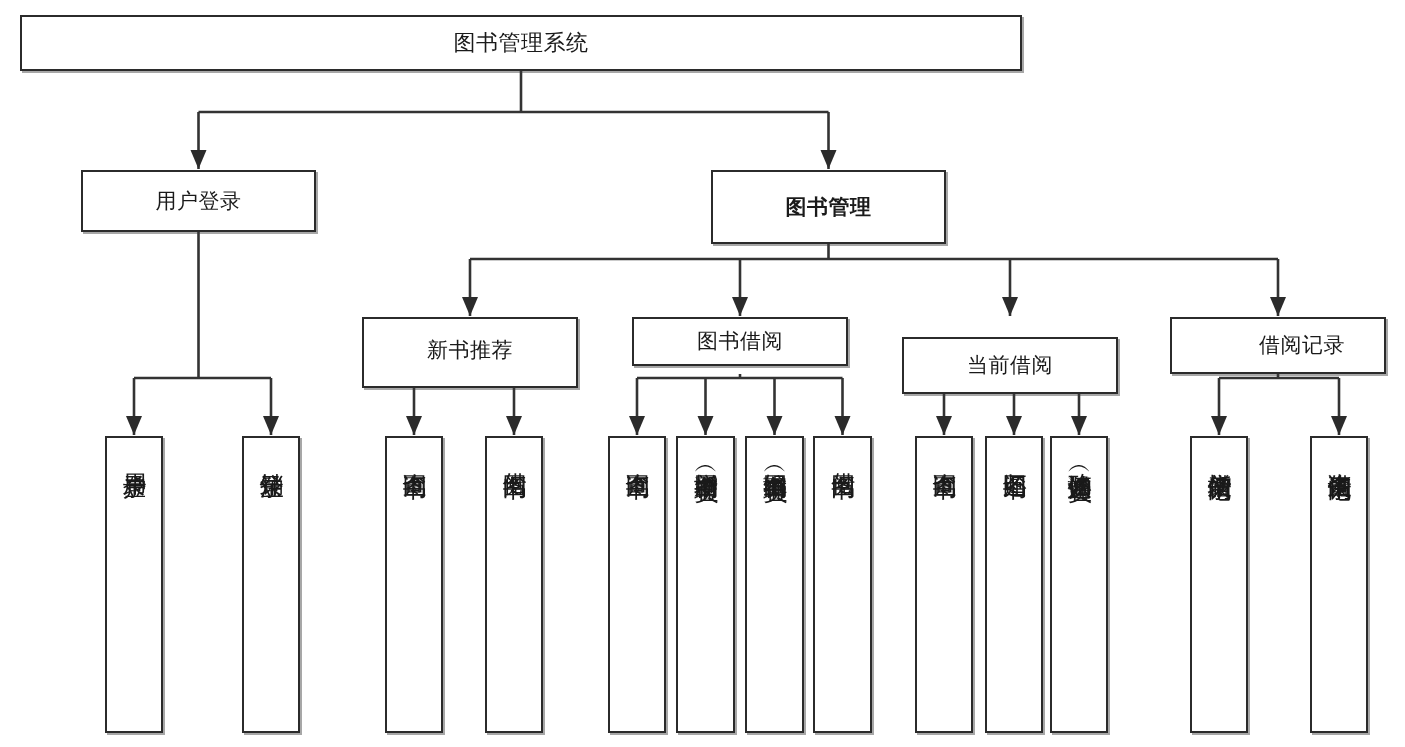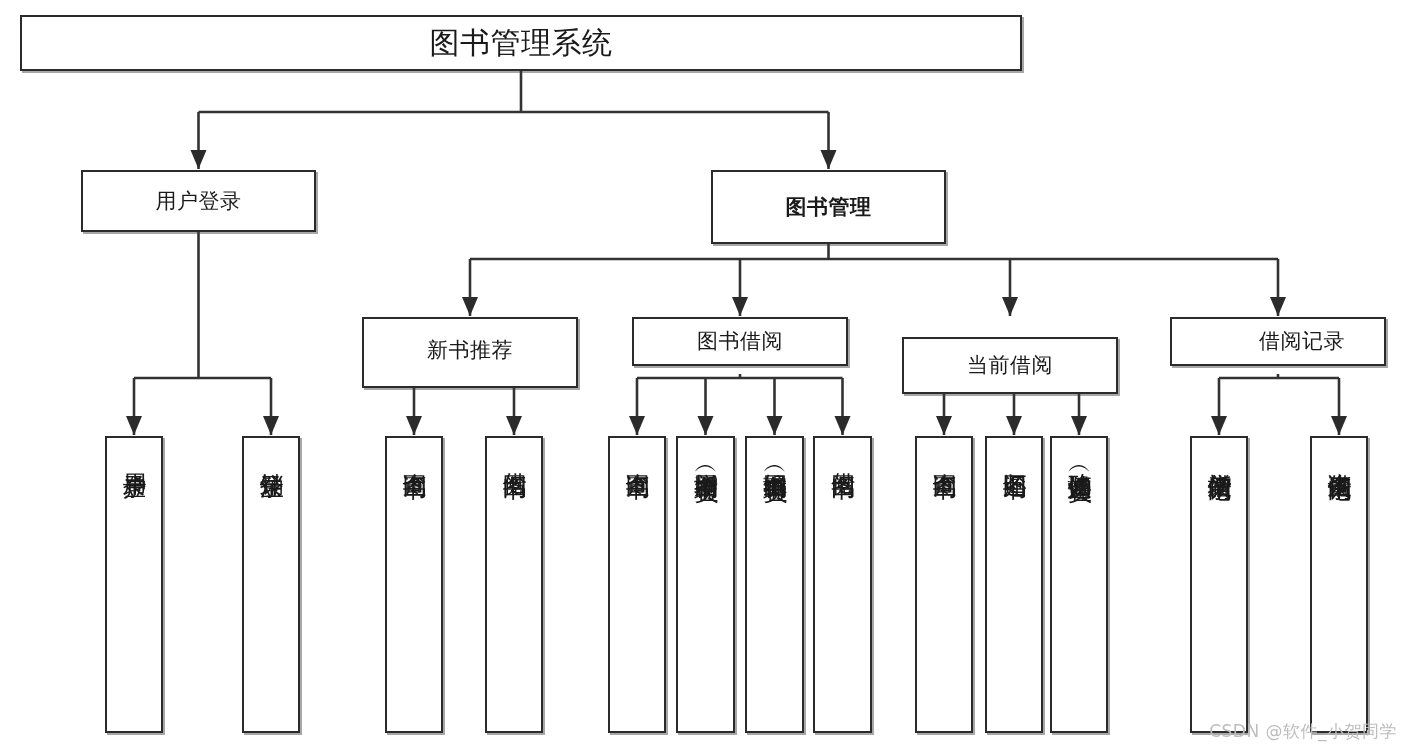--- a/index.html
+++ b/index.html
@@ -38,21 +38,21 @@
   .node .label {
     display: block;
     text-align: center;
     line-height: 1.18;
     letter-spacing: 0.5px;
   }
   .node.horiz .label {
     font-size: 21px;
   }
   .node.root .label {
-    font-size: 30px;
+    font-size: 22px;
   }
   .node.vert {
     align-items: flex-start;
     justify-content: center;
     padding-top: 16px;
   }
   .node.vert .label {
     writing-mode: vertical-rl;
     text-orientation: upright;
     font-size: 24px;
@@ -142,21 +142,21 @@
       </div>
       <div class="node horiz" style="left: 362px; top: 317px; width: 216px; height: 71px; font-family: Liberation Mono, monospace;">
         <span class="label">新书推荐</span>
       </div>
       <div class="node horiz" style="left: 632px; top: 317px; width: 216px; height: 49px;">
         <span class="label">图书借阅</span>
       </div>
       <div class="node horiz" style="left: 902px; top: 317px; width: 216px; height: 57px; margin-top: 20px;">
         <span class="label">当前借阅</span>
       </div>
-      <div class="node horiz" style="left: 1170px; top: 317px; width: 216px; height: 49px; padding-left: 48px;">
+      <div class="node horiz" style="left: 1170px; top: 317px; width: 216px; height: 57px; padding-left: 48px;">
         <span class="label">借阅记录</span>
       </div>
       <div class="node vert" style="left: 105px; top: 436px; width: 58px; height: 297px;">
         <span class="label">用户登录</span>
       </div>
       <div class="node vert" style="left: 242px; top: 436px; width: 58px; height: 297px;">
         <span class="label">注销登录</span>
       </div>
       <div class="node vert" style="left: 385px; top: 436px; width: 58px; height: 297px;">
         <span class="label">查询图书</span>
@@ -185,14 +185,13 @@
       <div class="node vert" style="left: 1050px; top: 436px; width: 58px; height: 297px;">
         <span class="label">确认归还（管理员）</span>
       </div>
       <div class="node vert" style="left: 1190px; top: 436px; width: 58px; height: 297px;">
         <span class="label">新增借阅记录</span>
       </div>
       <div class="node vert" style="left: 1310px; top: 436px; width: 58px; height: 297px;">
         <span class="label">查询借阅记录</span>
       </div>
     </div>
-  <div class="watermark">CSDN @软件_小贺同学</div>
 </div>
 
 </body></html>

